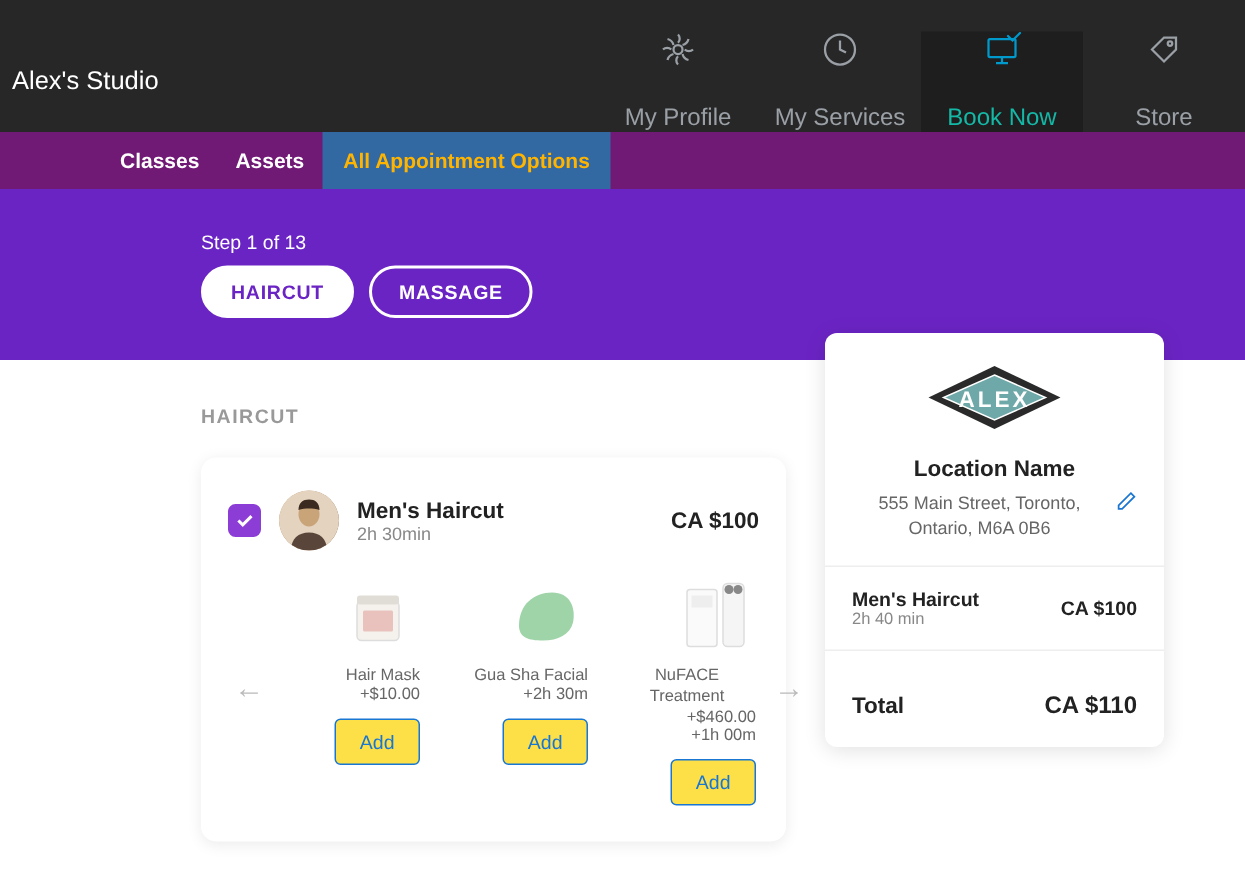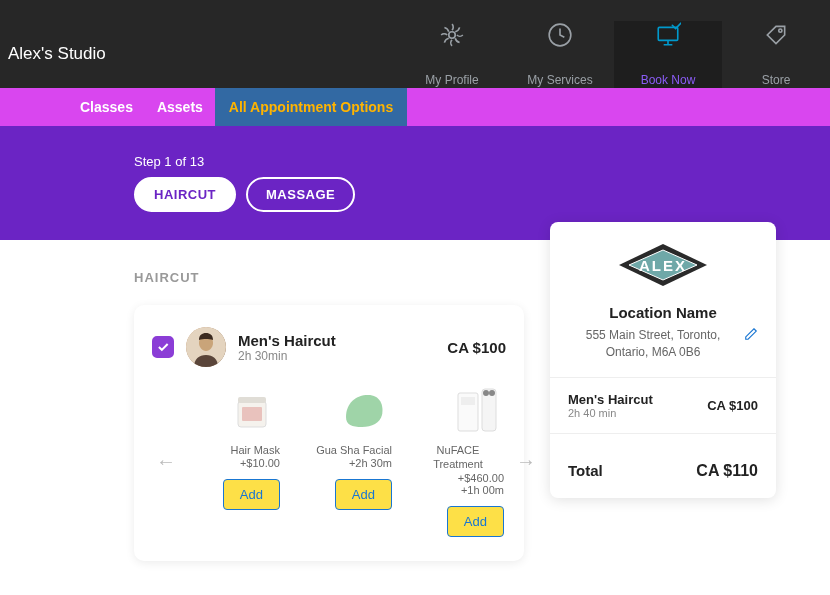--- a/index.html
+++ b/index.html
@@ -2,27 +2,27 @@
 <html><head>
 <meta charset="utf-8">
 <style>
   * { box-sizing: border-box; margin: 0; padding: 0; }
   body { font-family: -apple-system, BlinkMacSystemFont, 'Segoe UI', Arial, sans-serif; width: 830px; height: 595px; overflow: hidden; background: #fff; }
   
   
   .header { background: #272727; height: 88px; display: flex; align-items: flex-end; justify-content: space-between; padding: 0 0 0 8px; }
   .studio-name { color: #fff; font-size: 17px; padding-bottom: 24px; }
   .nav-items { display: flex; height: 100%; }
-  .nav-item { width: 108px; display: flex; flex-direction: column; align-items: center; justify-content: center; gap: 25px; color: #9aa0a6; font-size: 12px; cursor: pointer; margin-top: 21px; }
-  .nav-item.active { background: #1e1e1e; color: #8b5cf6; }
+  .nav-item { width: 108px; display: flex; flex-direction: column; align-items: center; justify-content: center; gap: 25px; color: #9aa0a6; font-size: 16px; cursor: pointer; margin-top: 21px; }
+  .nav-item.active { background: #1e1e1e; color: #14b8a6; }
   .nav-item.active svg { stroke: #0099cc; }
   .nav-item svg { width: 26px; height: 26px; stroke: #9aa0a6; fill: none; stroke-width: 1.5; }
   
   
-  .tabs-bar { background: #d946ef; height: 38px; display: flex; align-items: center; padding-left: 68px; }
+  .tabs-bar { background: #701a75; height: 38px; display: flex; align-items: center; padding-left: 68px; }
   .tab { color: #fff; font-size: 14px; font-weight: 600; padding: 0 12px; height: 100%; line-height: 38px; cursor: pointer; }
   .tab.active { background: #3269a3; color: #ffb400; padding: 0 14px; }
   
   
   .hero { background: #6b24c4; padding: 28px 0 28px 134px; color: #fff; }
   .step { font-size: 13px; margin-bottom: 8px; }
   .title { font-size: 32px; font-weight: 700; margin-bottom: 18px; }
   .pills { display: flex; gap: 10px; }
   .pill { border-radius: 20px; padding: 8px 18px; font-size: 13px; font-weight: 700; letter-spacing: 0.5px; cursor: pointer; border: 2px solid #fff; }
   .pill.active { background: #fff; color: #6b24c4; }

